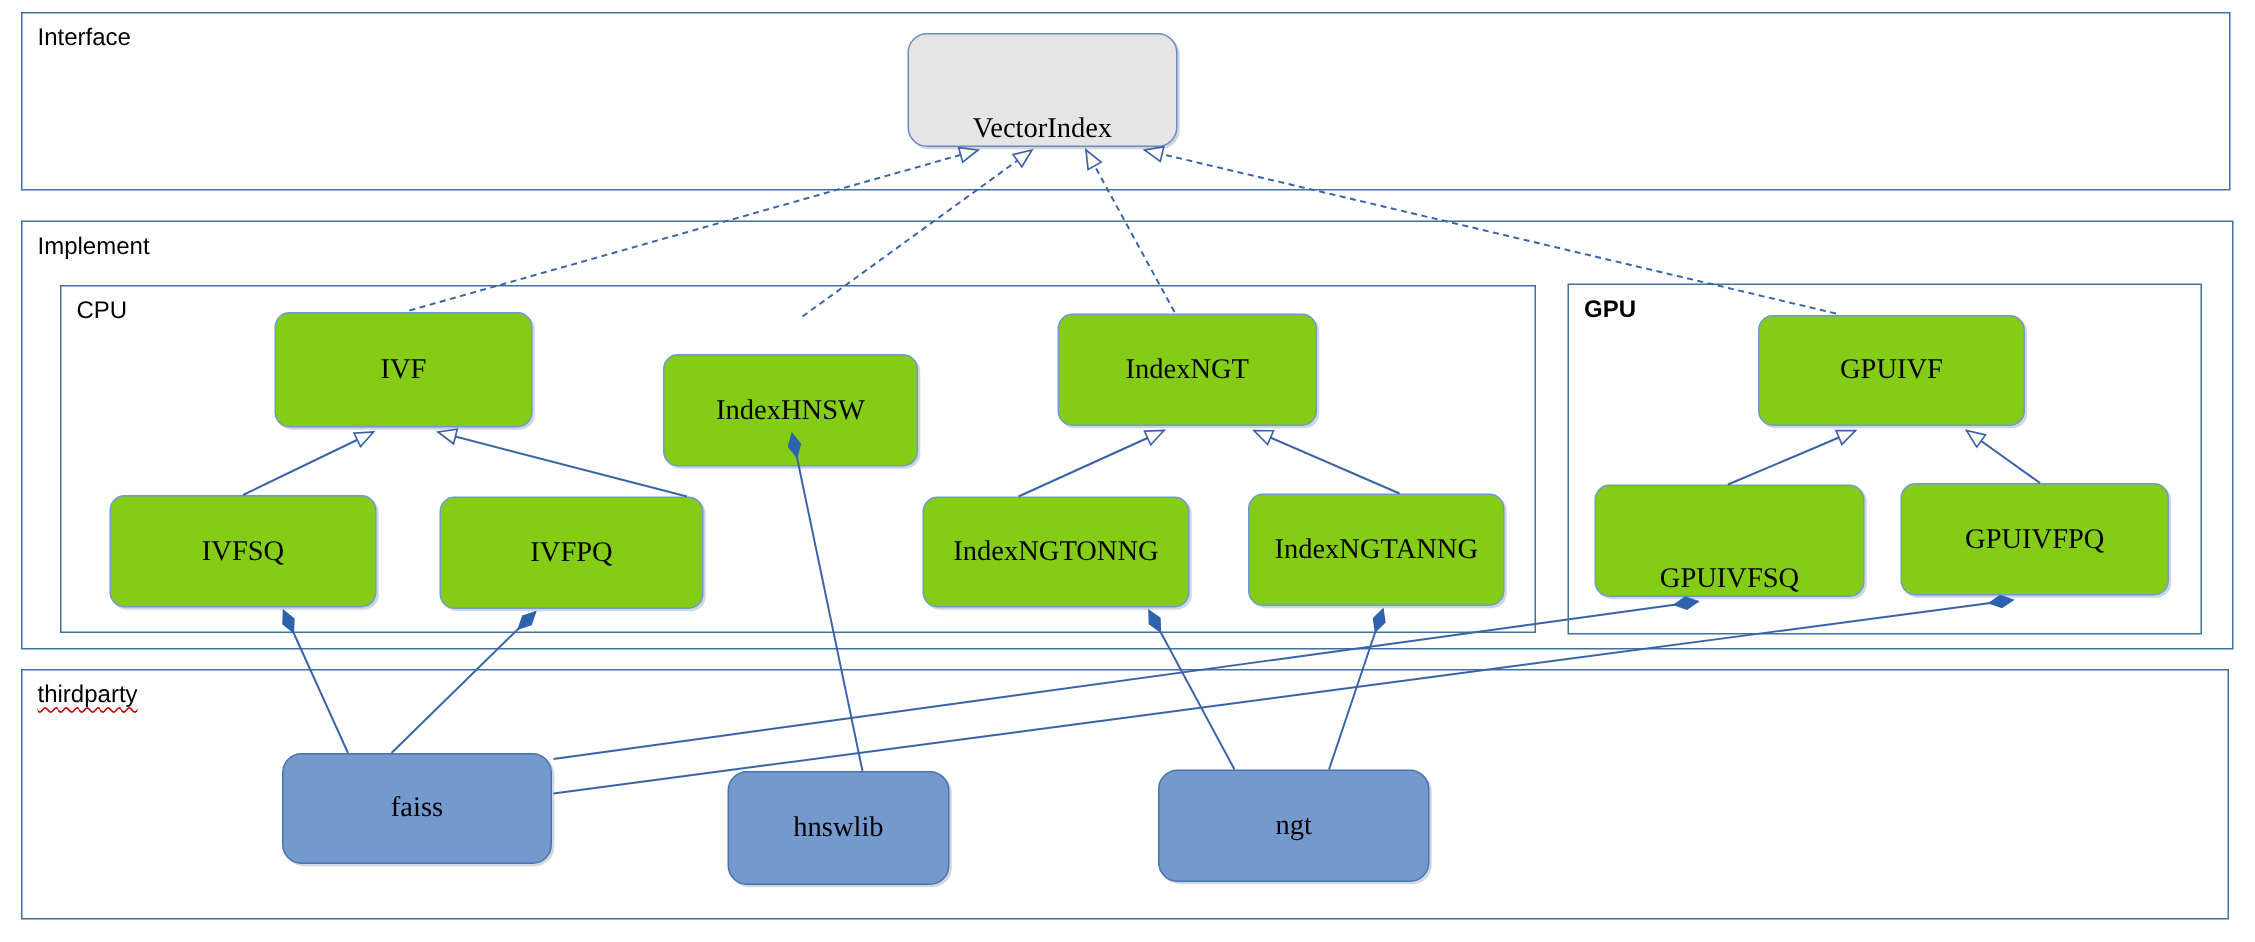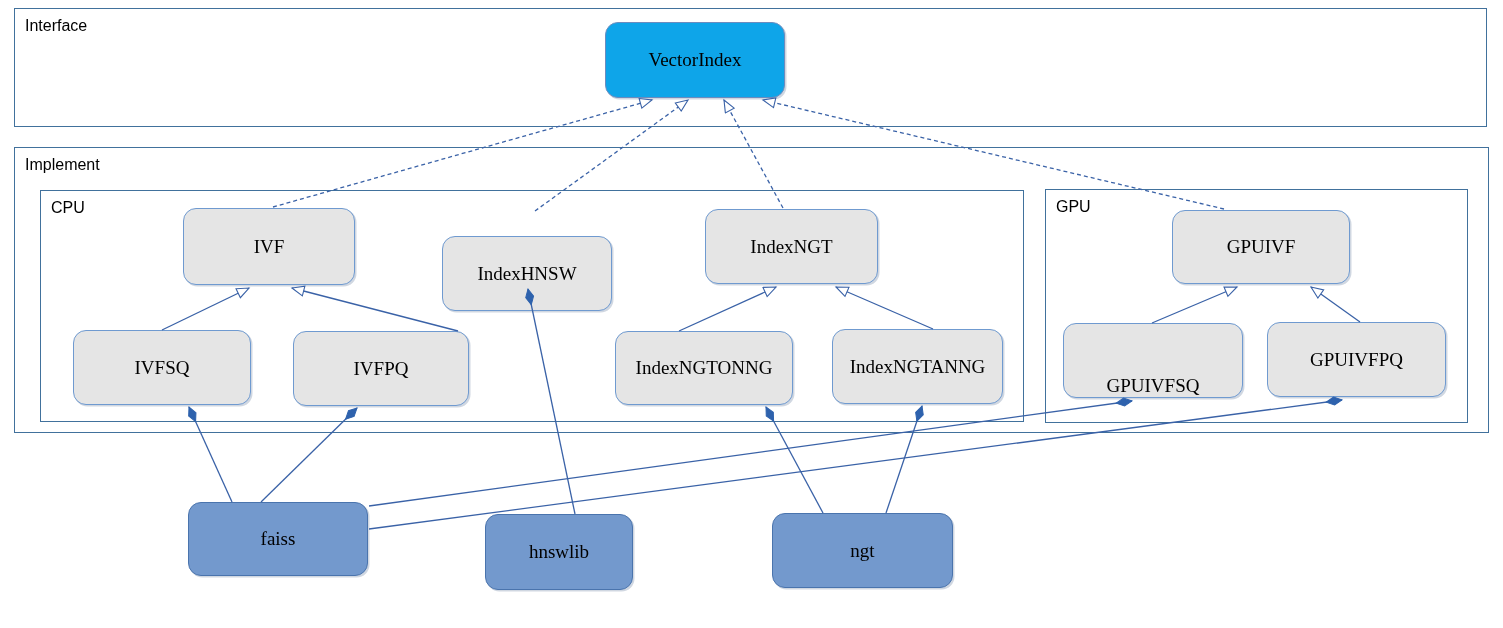--- a/index.html
+++ b/index.html
@@ -22,22 +22,22 @@
     text-decoration-thickness:1px;
     text-underline-offset:3px;
   }
   .node{
     position:absolute;box-sizing:border-box;border-radius:13px;
     display:flex;align-items:center;justify-content:center;
     font-family:"Liberation Serif",serif;font-size:19px;color:#000;
     border:1.4px solid #6b96c9;
     box-shadow:1.5px 1.5px 0 rgba(120,140,170,0.35);
   }
-  .node.green{background:#e5e5e5;border-color:#6f9ad0;}
-  .node.pink{background:#0ea5e9;border-color:#6b8cbf;}
+  .node.green{background:#84cc16;border-color:#6f9ad0;border-radius:10px;}
+  .node.pink{background:#e5e5e5;border-color:#6b8cbf;align-items:flex-end;}
   .node.blue{background:#7399cd;border-color:#4a74ad;}
   #edges{position:absolute;left:0;top:0;pointer-events:none;}
   #edges line{stroke:#3a62a7;stroke-width:1.3;}
   #edges line.dashed{stroke-dasharray:4 3;}
 </style>
 </head>
 <body>
 
 <div id="canvas">
 
@@ -46,24 +46,27 @@
   </div>
 
   <div class="container" style="left:14px;top:147px;width:1475px;height:286px;">
     <span class="container-label">Implement</span>
   </div>
 
   <div class="container" style="left:40px;top:190px;width:984px;height:232px;">
     <span class="container-label">CPU</span>
   </div>
 
-  <div class="container" style="left:1045px;top:189px;width:423px;height:234px;">
+  <div class="container" style="left:1045px;top:189px;width:423px;height:234px;font-weight:bold;">
     <span class="container-label">GPU</span>
   </div>
 
+  <div class="container" style="left:14px;top:446px;width:1472px;height:167px;">
+    <span class="container-label squiggle">thirdparty</span>
+  </div>
 
   <div class="node pink" style="left:605px;top:22px;width:180px;height:76px;">
     <span>VectorIndex</span>
   </div>
 
   <div class="node green" style="left:183px;top:208px;width:172px;height:77px;">
     <span>IVF</span>
   </div>
 
   <div class="node green" style="left:442px;top:212px;width:170px;height:75px;margin-top:24px;">

